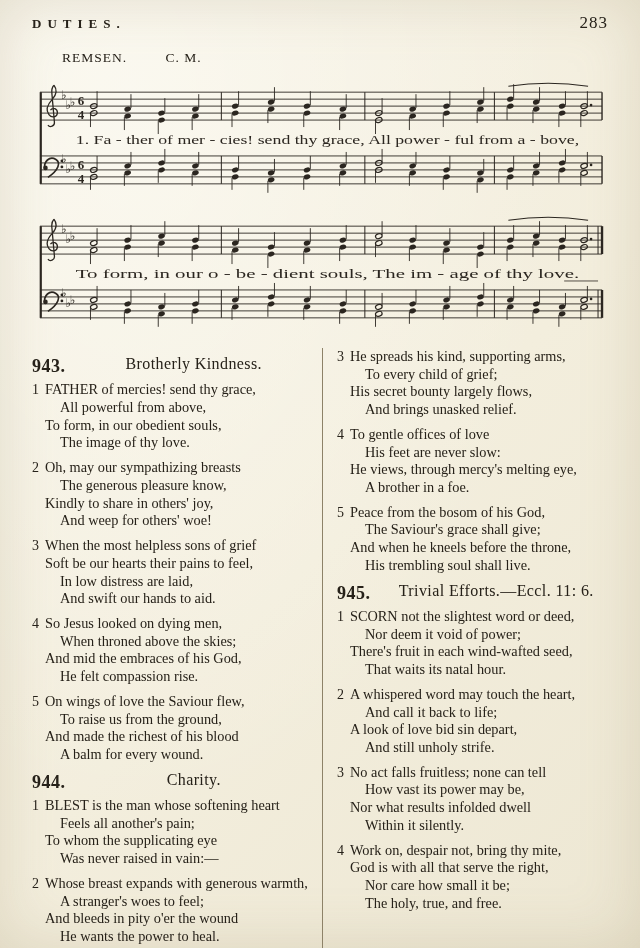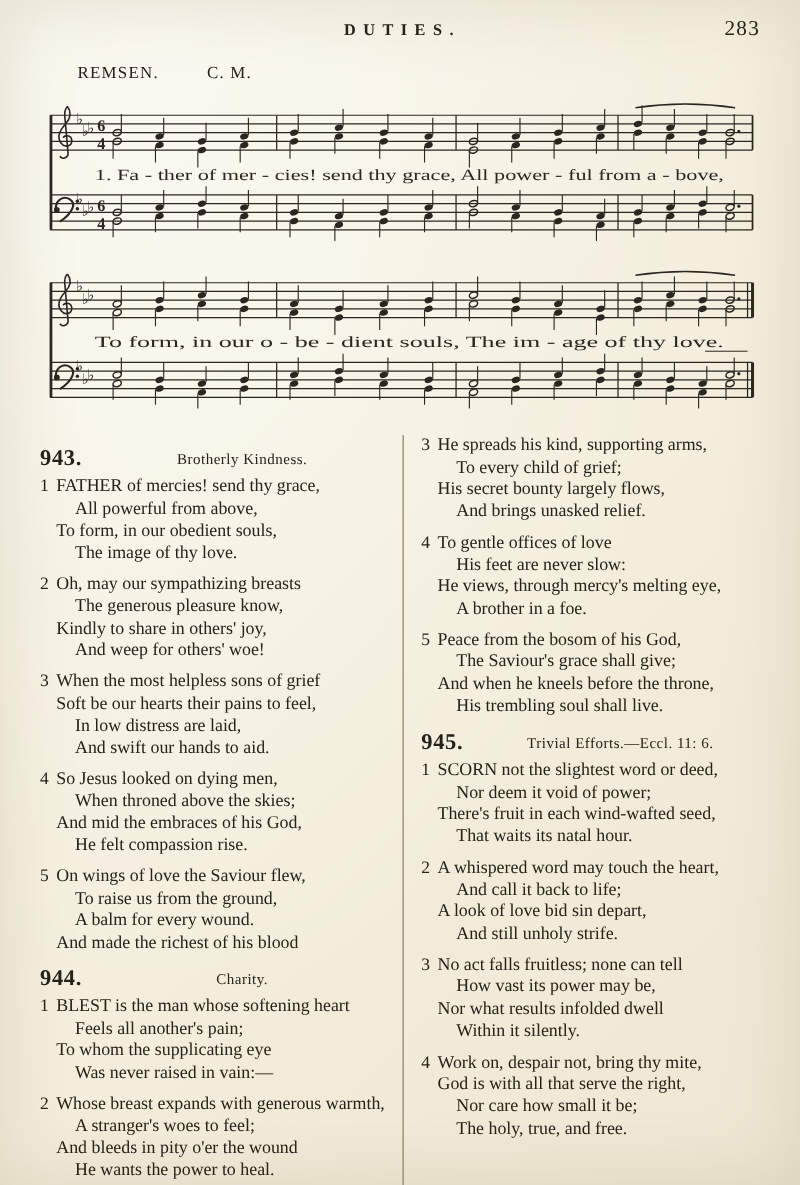--- a/index.html
+++ b/index.html
@@ -13,38 +13,38 @@
     width:640px;height:948px;box-sizing:border-box;
     padding:16px 28px 8px 32px;position:relative;
     background:
       radial-gradient(ellipse at 20% 10%, rgba(255,255,250,.5), rgba(255,255,250,0) 60%),
       linear-gradient(135deg,#f7f3e7 0%,#f3eedd 55%,#ede7d3 100%);
     box-shadow:inset 0 0 60px rgba(150,130,90,.22);
   }
   
   .page-header{position:relative;height:26px}
   .running-title{
-    position:absolute;left:0;right:0;text-align:center;
+    position:absolute;left:0;right:0;
     font-size:13px;font-weight:bold;letter-spacing:6px;
   }
   .page-number{position:absolute;right:4px;top:-3px;font-size:17px;letter-spacing:1px}
   
   .tune-line{margin:8px 0 12px 30px;font-size:13.5px;letter-spacing:1px;height:18px}
   .tune-meter{margin-left:34px}
   
   .music{margin-top:4px}
   .music svg{display:block;margin:0 0 12px 0}
   
   .columns{display:flex;margin-top:4px}
   .col{width:50%;box-sizing:border-box;font-size:14.3px;line-height:1.24}
   .col-left{padding-right:10px}
   .col-right{border-left:1px solid #8d8268;padding-left:14px}
-  .hymn-head{display:flex;align-items:flex-end;margin:7px 0 4px}
+  .hymn-head{display:flex;align-items:center;margin:7px 0 4px}
   .hymn-num{font-size:18px;font-weight:bold;margin-right:10px;letter-spacing:.5px}
-  .hymn-title{flex:1;text-align:center;font-size:12px;letter-spacing:.4px;transform:translateY(-2px)}
+  .hymn-title{flex:1;text-align:center;font-size:16px;letter-spacing:.4px;transform:translateY(-2px)}
   .verse{position:relative;padding-left:13px;margin:0 0 7px}
   .vnum{position:absolute;left:0;top:0;font-size:14px}
   .vline{padding-left:20px;text-indent:-20px}
   .vline.ind{margin-left:15px}
 </style>
 </head>
 <body>
 
 <div class="page">
 
@@ -427,22 +427,22 @@
           <span class="vnum">4</span>
           <div class="vline">So Jesus looked on dying men,</div>
           <div class="vline ind">When throned above the skies;</div>
           <div class="vline">And mid the embraces of his God,</div>
           <div class="vline ind">He felt compassion rise.</div>
         </div>
         <div class="verse">
           <span class="vnum">5</span>
           <div class="vline">On wings of love the Saviour flew,</div>
           <div class="vline ind">To raise us from the ground,</div>
+          <div class="vline">And made the richest of his blood</div>
           <div class="vline ind">A balm for every wound.</div>
-          <div class="vline">And made the richest of his blood</div>
         </div>
         <div class="hymn-head">
           <span class="hymn-num">944.</span>
           <span class="hymn-title">Charity.</span>
         </div>
         <div class="verse">
           <span class="vnum">1</span>
           <div class="vline">BLEST is the man whose softening heart</div>
           <div class="vline ind">Feels all another's pain;</div>
           <div class="vline">To whom the supplicating eye</div>

